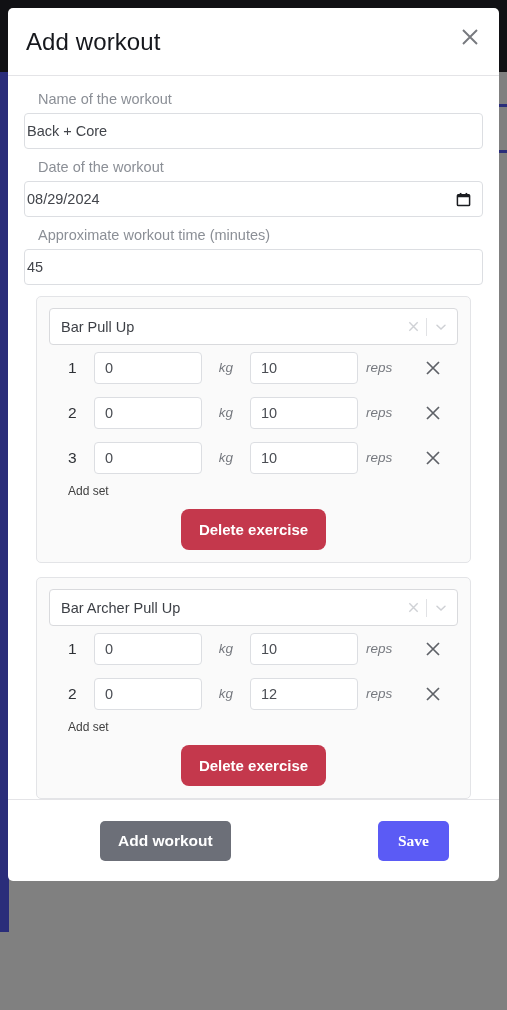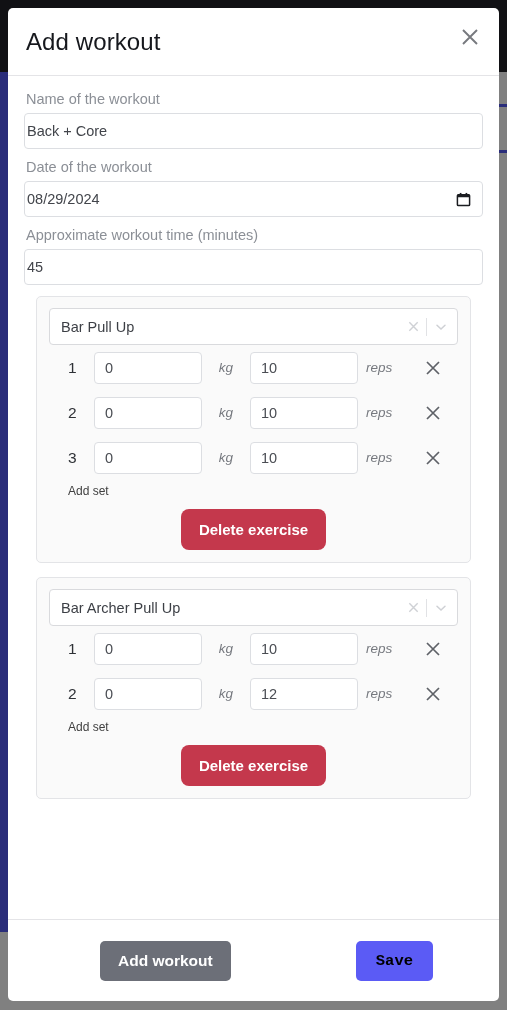--- a/index.html
+++ b/index.html
@@ -21,21 +21,21 @@
     background: #2a2d7a;
   }
   .behind-line {
     position: absolute; right: 0; width: 24px; height: 3px; background: #2a2d7a;
   }
 
   
   #modal {
     position: absolute;
     left: 8px; top: 8px;
-    width: 491px; height: 993px;
+    width: 491px; height: 873px;
     background: #ffffff;
     border-radius: 5px;
     display: flex; flex-direction: column;
     overflow: hidden;
   }
 
   #modal-header {
     position: relative;
     height: 68px;
     flex: 0 0 68px;
@@ -59,21 +59,21 @@
 
   #modal-body {
     flex: 1 1 auto;
     padding: 14px 16px 4px 16px;
     overflow: hidden;
   }
 
   .field-label {
     font-size: 14.5px;
     color: #8b8f96;
-    margin: 0 0 5px 2px;
+    margin: 0 0 5px 14px;
     line-height: 18px;
   }
   .text-input {
     width: 100%;
     height: 36px;
     border: 1px solid #dcdee2;
     border-radius: 4px;
     background: #fff;
     font-size: 14.5px;
     color: #42454b;
@@ -201,30 +201,30 @@
     border-radius: 5px;
     font-size: 15.5px;
     font-weight: 700;
     font-family: "Liberation Sans", sans-serif;
     padding: 11px 18px;
     cursor: pointer;
     margin-left: 64px;
   }
   .btn-save {
     background: #5b5bf5;
-    color: #000000;
+    color: #ffffff;
     border: none;
     border-radius: 5px;
     font-size: 15.5px;
     font-weight: 700;
-    font-family: Liberation Mono, monospace;
+    font-family: Liberation Serif, serif;
     padding: 11px 20px;
     cursor: pointer;
     margin-left: auto;
-    margin-right: 38px;
+    margin-right: 22px;
   }
 </style>
 </head>
 <body>
 
 <div id="backdrop-top"></div>
 <div id="backdrop-sidebar"></div>
 <div class="behind-line" style="top:104px"></div>
 <div class="behind-line" style="top:150px"></div>
 

